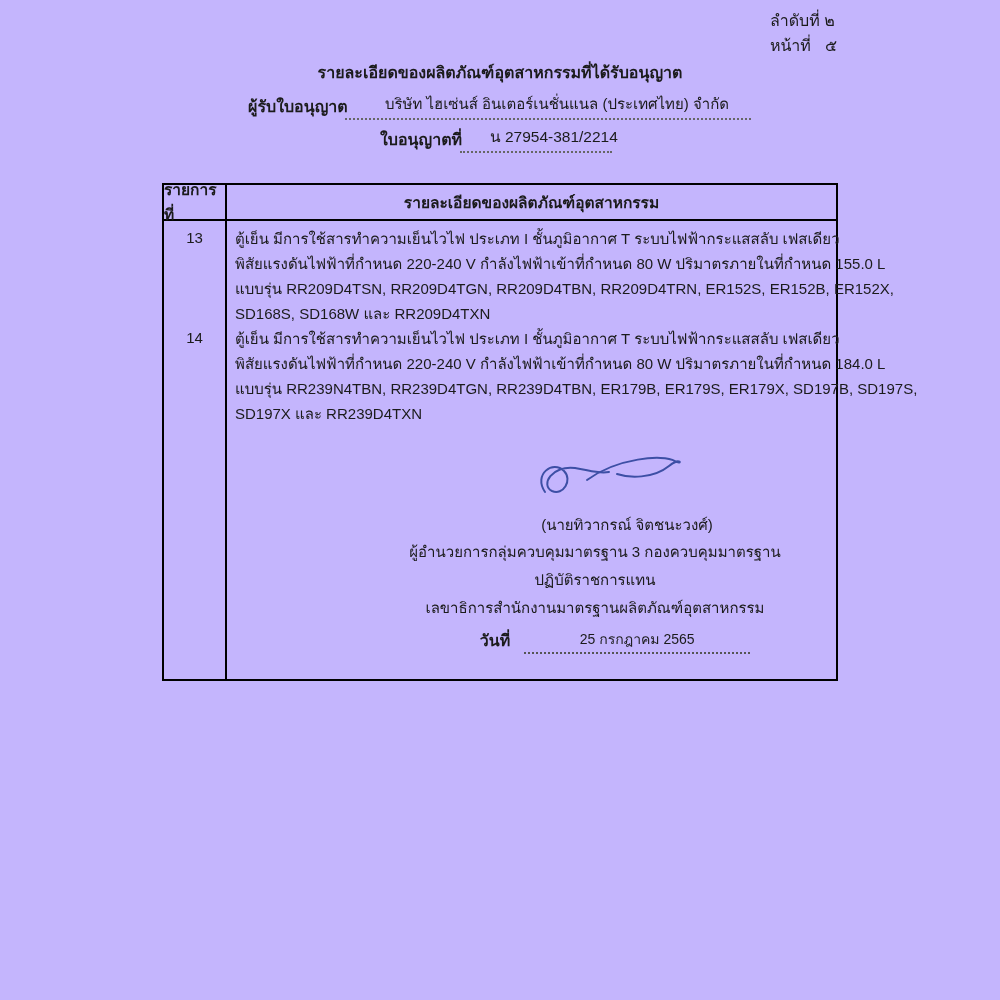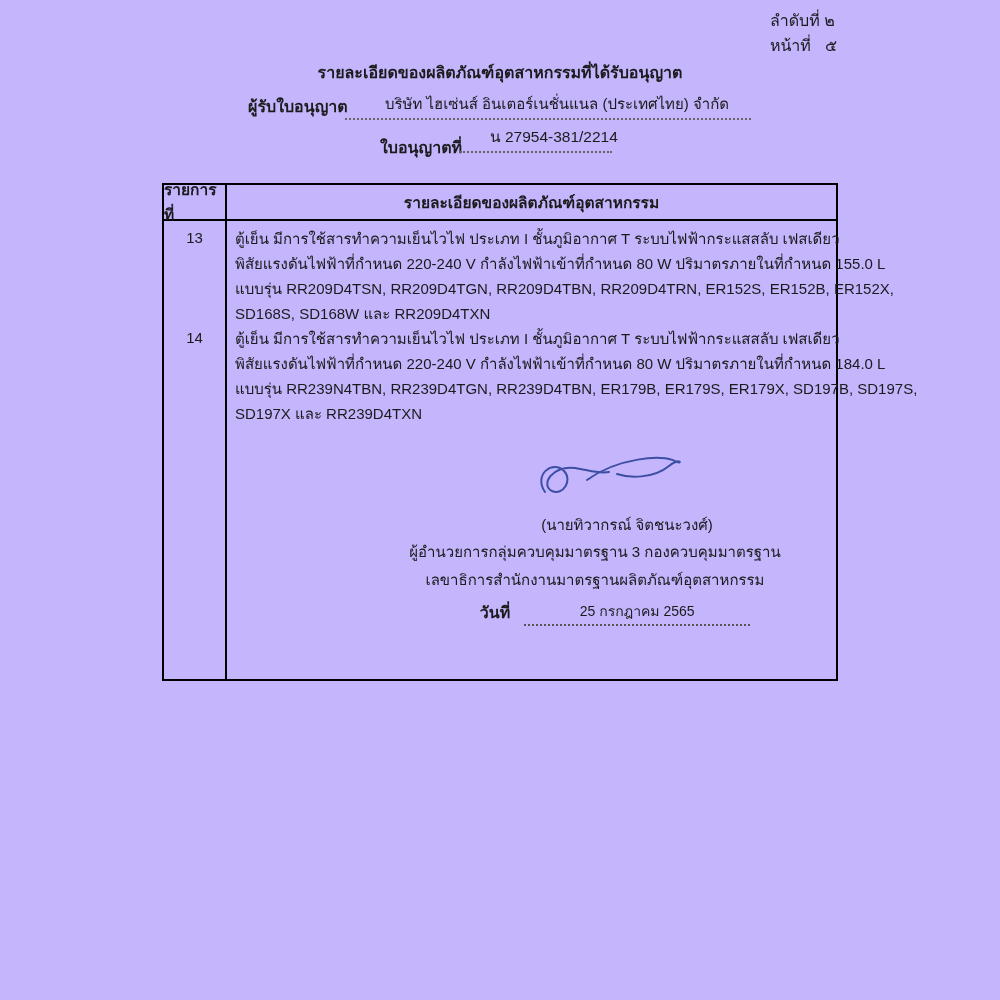--- a/index.html
+++ b/index.html
@@ -26,21 +26,21 @@
   }
   
   .field-label{font-weight:bold;}
   .licensee-label{position:absolute;top:94px;left:248px;font-size:16px;}
   .licensee-box{
     position:absolute;top:90px;left:345px;width:406px;height:30px;
     border-bottom:2px dotted #666;
     padding-left:40px;box-sizing:border-box;
     line-height:28px;font-size:15px;
   }
-  .licenseno-label{position:absolute;top:127px;left:380px;font-size:16px;margin-top:8px;}
+  .licenseno-label{position:absolute;top:127px;left:380px;font-size:16px;}
   .licenseno-box{
     position:absolute;top:123px;left:460px;width:152px;height:30px;
     border-bottom:2px dotted #666;
     padding-left:30px;box-sizing:border-box;
     line-height:28px;font-size:15.5px;white-space:nowrap;
   }
   
   .doc-table{
     position:absolute;top:183px;left:162px;width:676px;height:498px;
     border:2px solid #000;box-sizing:border-box;
@@ -129,20 +129,21 @@
 
         <div class="sig-block">
           <svg class="sig-scribble" width="170" height="58" viewBox="0 0 170 58">
             <g fill="none" stroke="#3d4fa5" stroke-width="2" stroke-linecap="round">
               <path d="M20,40 C8,22 28,8 39,19 C48,28 38,44 27,39 C15,33 27,13 50,16 C64,18 72,22 84,20"></path>
               <path d="M62,28 C92,6 138,2 150,9 C158,14 156,4 144,14 C128,27 104,26 92,22"></path>
             </g>
           </svg>
           <div class="sig-name">(นายทิวากรณ์ จิตชนะวงศ์)</div>
           <div class="sig-pos">ผู้อำนวยการกลุ่มควบคุมมาตรฐาน 3 กองควบคุมมาตรฐาน</div>
+          <div class="sig-pos">ปฏิบัติราชการแทน</div>
           <div class="sig-pos">เลขาธิการสำนักงานมาตรฐานผลิตภัณฑ์อุตสาหกรรม</div>
           <div class="date-row">
             <span class="date-label">วันที่</span>
             <span class="date-value">25 กรกฎาคม 2565</span>
           </div>
         </div>
 
       </div>
     </div>
   </div>

